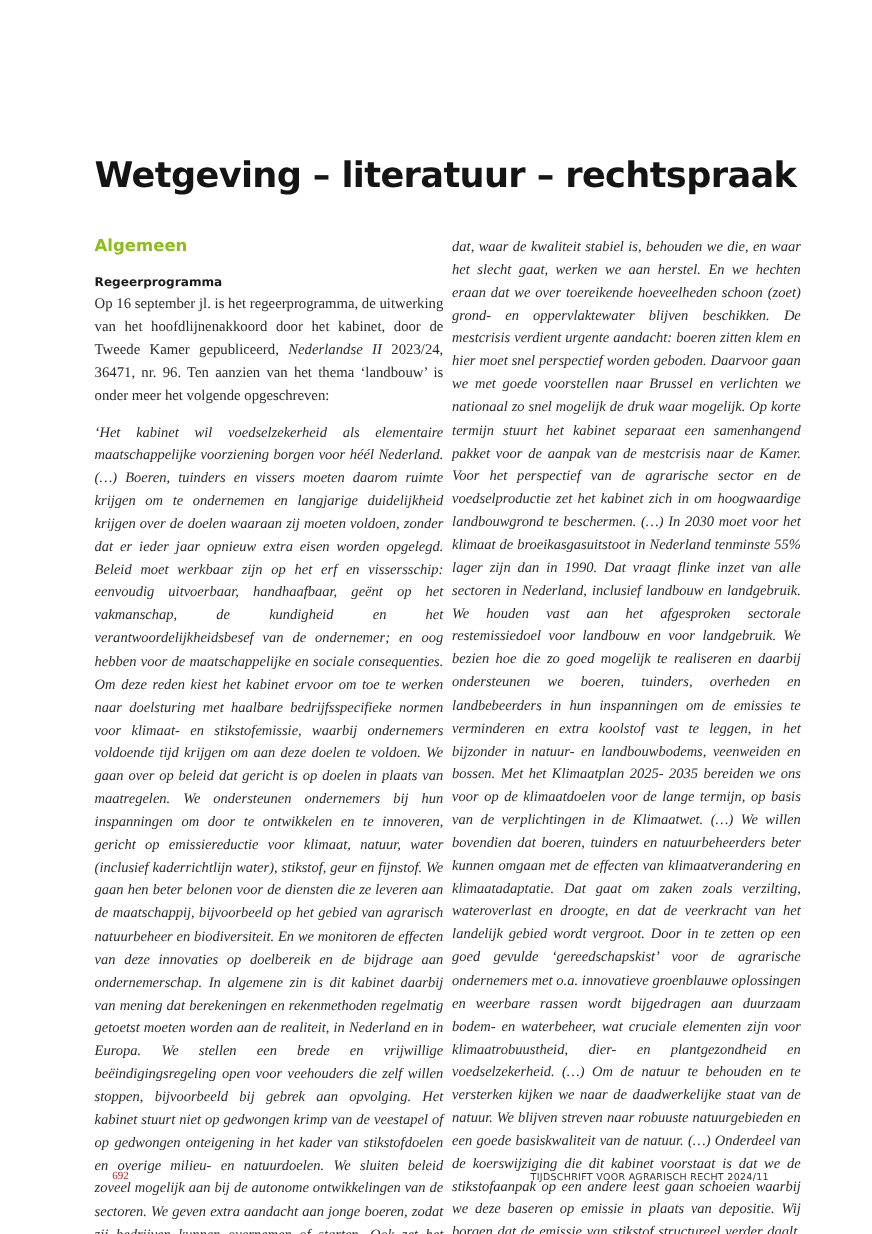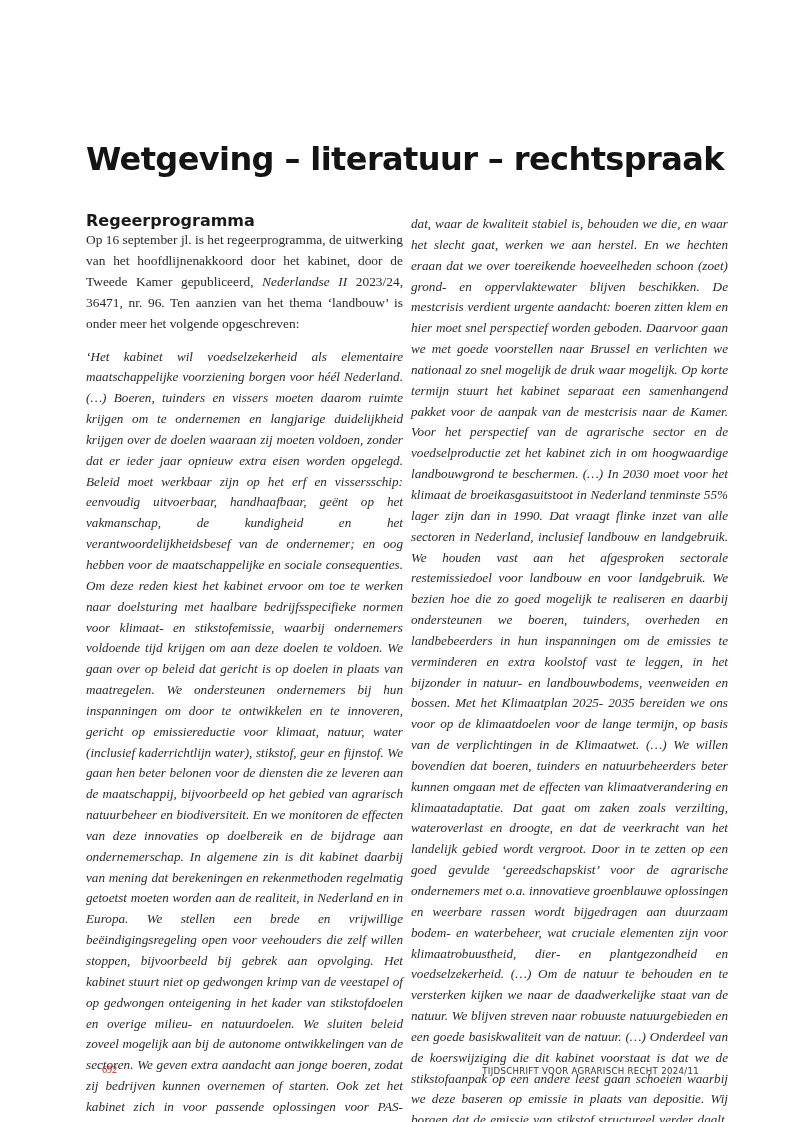--- a/index.html
+++ b/index.html
@@ -11,21 +11,21 @@
     }
     .col { position: absolute; top: 212px; width: 317px; }
     .col-left { left: 86px; }
     .col-right { left: 411px; top: 214px; }
     .section-heading {
       font-family: "DejaVu Sans", sans-serif; font-weight: bold;
       font-size: 15px; color: #8cbd1a; margin: 0 0 14px 0; height: 22px; line-height: 22px;
     }
     .sub-heading {
       font-family: "DejaVu Sans", sans-serif; font-weight: bold;
-      font-size: 16px; color: #1a1a1a; margin: 0; line-height: 18px;
+      font-size: 11px; color: #1a1a1a; margin: 0; line-height: 18px;
     }
     .body-text {
       font-family: "Liberation Serif", serif; font-size: 13.4px; line-height: 20.9px;
       text-align: justify; margin: 0; color: #2a2a2a;
     }
     .quote {
       font-family: "Liberation Serif", serif; font-style: italic; font-size: 13.2px;
       line-height: 20.85px; text-align: justify; margin: 0; color: #2a2a2a;
       hyphens: auto;
     }
@@ -39,20 +39,21 @@
       font-family: "DejaVu Sans", sans-serif; font-size: 8.6px; letter-spacing: 0.3px; color: #333;
     }
     em.ital { font-style: italic; }
   </style>
 </head>
 <body>
 
 <h1 class="page-title">Wetgeving – literatuur – rechtspraak</h1>
 
 <div class="col col-left">
+  <h2 class="section-heading">Algemeen</h2>
   <h3 class="sub-heading">Regeerprogramma</h3>
   <p class="body-text"><span>Op 16 september jl. is het regeerprogramma, de uitwerking van het hoofdlijnenakkoord door het kabinet, door de Tweede Kamer gepubliceerd, </span><em class="ital">Nederlandse II</em><span> 2023/24, 36471, nr. 96. Ten aanzien van het thema ‘landbouw’ is onder meer het volgende opgeschreven:</span></p>
   <div class="spacer"></div>
   <p class="quote">‘Het kabinet wil voedselzekerheid als elementaire maatschappelijke voorziening borgen voor héél Nederland. (…) Boeren, tuinders en vissers moeten daarom ruimte krijgen om te ondernemen en langjarige duidelijkheid krijgen over de doelen waaraan zij moeten voldoen, zonder dat er ieder jaar opnieuw extra eisen worden opgelegd. Beleid moet werkbaar zijn op het erf en vissersschip: eenvoudig uitvoerbaar, handhaafbaar, geënt op het vakmanschap, de kundigheid en het verantwoordelijkheidsbesef van de ondernemer; en oog hebben voor de maatschappelijke en sociale consequenties. Om deze reden kiest het kabinet ervoor om toe te werken naar doelsturing met haalbare bedrijfsspecifieke normen voor klimaat- en stikstofemissie, waarbij ondernemers voldoende tijd krijgen om aan deze doelen te voldoen. We gaan over op beleid dat gericht is op doelen in plaats van maatregelen. We ondersteunen ondernemers bij hun inspanningen om door te ontwikkelen en te innoveren, gericht op emissiereductie voor klimaat, natuur, water (inclusief kaderrichtlijn water), stikstof, geur en fijnstof. We gaan hen beter belonen voor de diensten die ze leveren aan de maatschappij, bijvoorbeeld op het gebied van agrarisch natuurbeheer en biodiversiteit. En we monitoren de effecten van deze innovaties op doelbereik en de bijdrage aan ondernemerschap. In algemene zin is dit kabinet daarbij van mening dat berekeningen en rekenmethoden regelmatig getoetst moeten worden aan de realiteit, in Nederland en in Europa. We stellen een brede en vrijwillige beëindigingsregeling open voor veehouders die zelf willen stoppen, bijvoorbeeld bij gebrek aan opvolging. Het kabinet stuurt niet op gedwongen krimp van de veestapel of op gedwongen onteigening in het kader van stikstofdoelen en overige milieu- en natuurdoelen. We sluiten beleid zoveel mogelijk aan bij de autonome ontwikkelingen van de sectoren. We geven extra aandacht aan jonge boeren, zodat zij bedrijven kunnen overnemen of starten. Ook zet het kabinet zich in voor passende oplossingen voor PAS-melders. Om de Nederlandse natuur op het land en in het water te behouden is effectief beleid nodig. Waar het goed gaat, waarderen we</p>
 </div>
 
 <div class="col col-right">
   <p class="quote">dat, waar de kwaliteit stabiel is, behouden we die, en waar het slecht gaat, werken we aan herstel. En we hechten eraan dat we over toereikende hoeveelheden schoon (zoet) grond- en oppervlaktewater blijven beschikken. De mestcrisis verdient urgente aandacht: boeren zitten klem en hier moet snel perspectief worden geboden. Daarvoor gaan we met goede voorstellen naar Brussel en verlichten we nationaal zo snel mogelijk de druk waar mogelijk. Op korte termijn stuurt het kabinet separaat een samenhangend pakket voor de aanpak van de mestcrisis naar de Kamer. Voor het perspectief van de agrarische sector en de voedselproductie zet het kabinet zich in om hoogwaardige landbouwgrond te beschermen. (…) In 2030 moet voor het klimaat de broeikasgasuitstoot in Nederland tenminste 55% lager zijn dan in 1990. Dat vraagt flinke inzet van alle sectoren in Nederland, inclusief landbouw en landgebruik. We houden vast aan het afgesproken sectorale restemissiedoel voor landbouw en voor landgebruik. We bezien hoe die zo goed mogelijk te realiseren en daarbij ondersteunen we boeren, tuinders, overheden en landbebeerders in hun inspanningen om de emissies te verminderen en extra koolstof vast te leggen, in het bijzonder in natuur- en landbouwbodems, veenweiden en bossen. Met het Klimaatplan 2025- 2035 bereiden we ons voor op de klimaatdoelen voor de lange termijn, op basis van de verplichtingen in de Klimaatwet. (…) We willen bovendien dat boeren, tuinders en natuurbeheerders beter kunnen omgaan met de effecten van klimaatverandering en klimaatadaptatie. Dat gaat om zaken zoals verzilting, wateroverlast en droogte, en dat de veerkracht van het landelijk gebied wordt vergroot. Door in te zetten op een goed gevulde ‘gereedschapskist’ voor de agrarische ondernemers met o.a. innovatieve groenblauwe oplossingen en weerbare rassen wordt bijgedragen aan duurzaam bodem- en waterbeheer, wat cruciale elementen zijn voor klimaatrobuustheid, dier- en plantgezondheid en voedselzekerheid. (…) Om de natuur te behouden en te versterken kijken we naar de daadwerkelijke staat van de natuur. We blijven streven naar robuuste natuurgebieden en een goede basiskwaliteit van de natuur. (…) Onderdeel van de koerswijziging die dit kabinet voorstaat is dat we de stikstofaanpak op een andere leest gaan schoeien waarbij we deze baseren op emissie in plaats van depositie. Wij borgen dat de emissie van stikstof structureel verder daalt. Voor de landbouwsector dragen ingezette en beoogde beëindigingsregelingen daar voor een belangrijk deel aan bij. Op langere termijn ligt de focus op innovatie. Het is de inzet van het kabinet om met stimuleren van innovatie, reductie bij stallen te realiseren’</p>
 </div>
 

